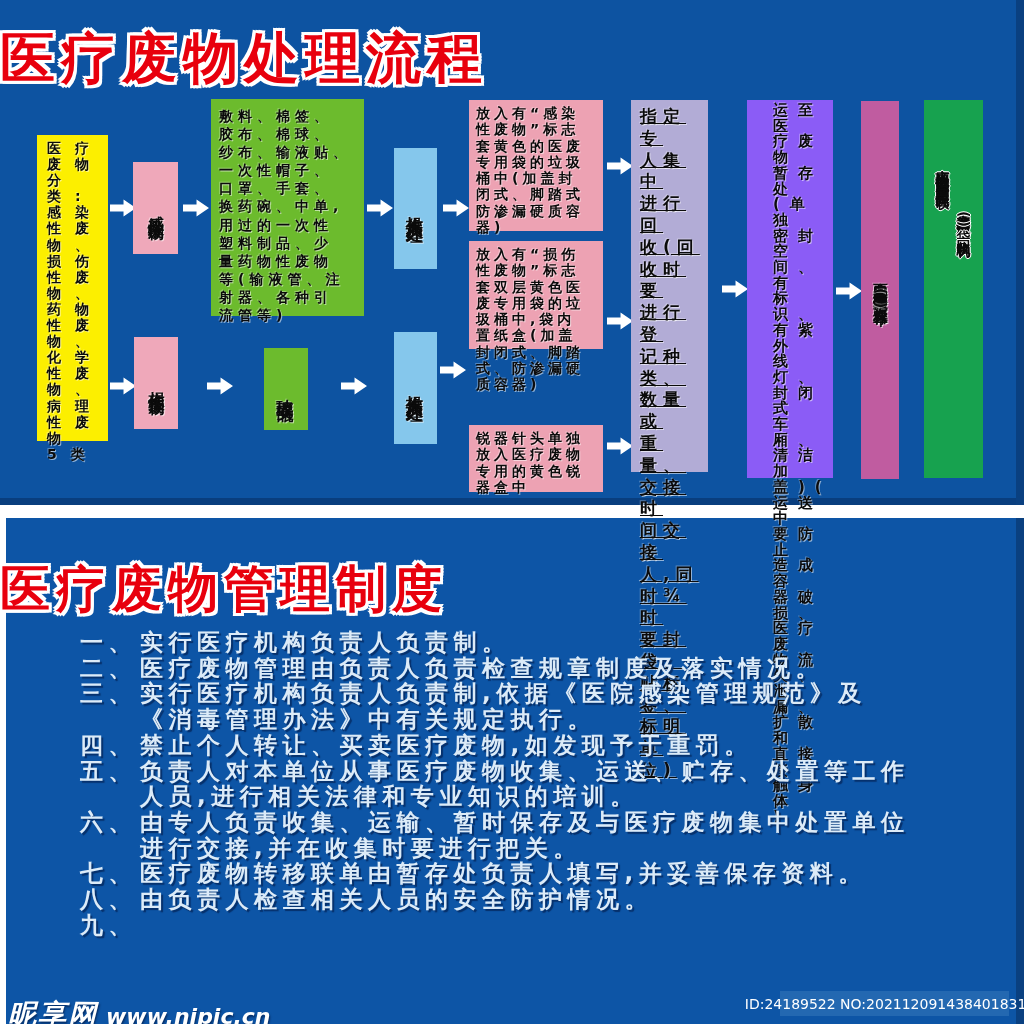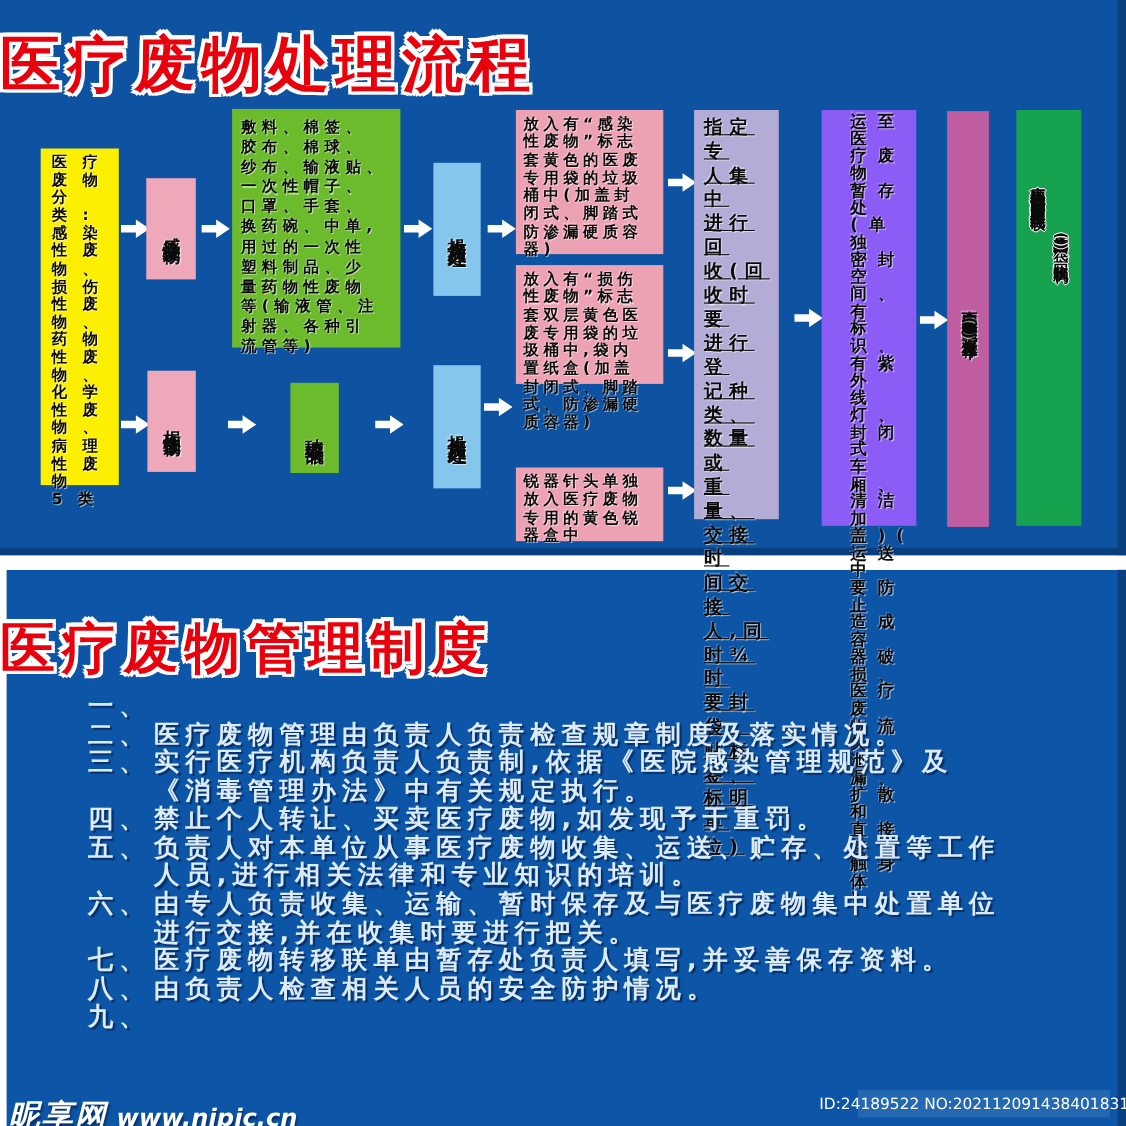--- a/index.html
+++ b/index.html
@@ -229,20 +229,21 @@
 <div class="fbox green2-box">
   <span class="col col-a">应由环保部门许可的有资质的单位统一回收</span>
   <span class="col col-b">废弃的输液瓶(袋)回收机构</span>
 </div>
 
 <div class="abs big-title second">医疗废物管理制度</div>
 
 <div class="abs rules">
   <div class="rule">
     <span class="num">一、</span>
+    <span class="txt">实行医疗机构负责人负责制。</span>
   </div>
   <div class="rule">
     <span class="num">二、</span>
     <span class="txt">医疗废物管理由负责人负责检查规章制度及落实情况。</span>
   </div>
   <div class="rule">
     <span class="num">三、</span>
     <span class="txt">实行医疗机构负责人负责制,依据《医院感染管理规范》及
 《消毒管理办法》中有关规定执行。</span>
   </div>

